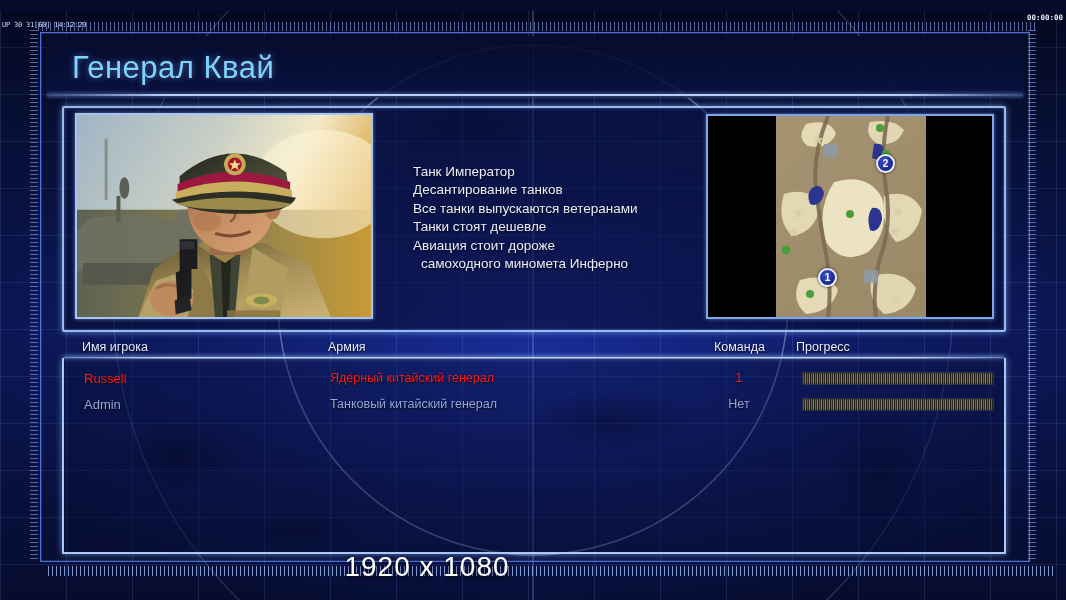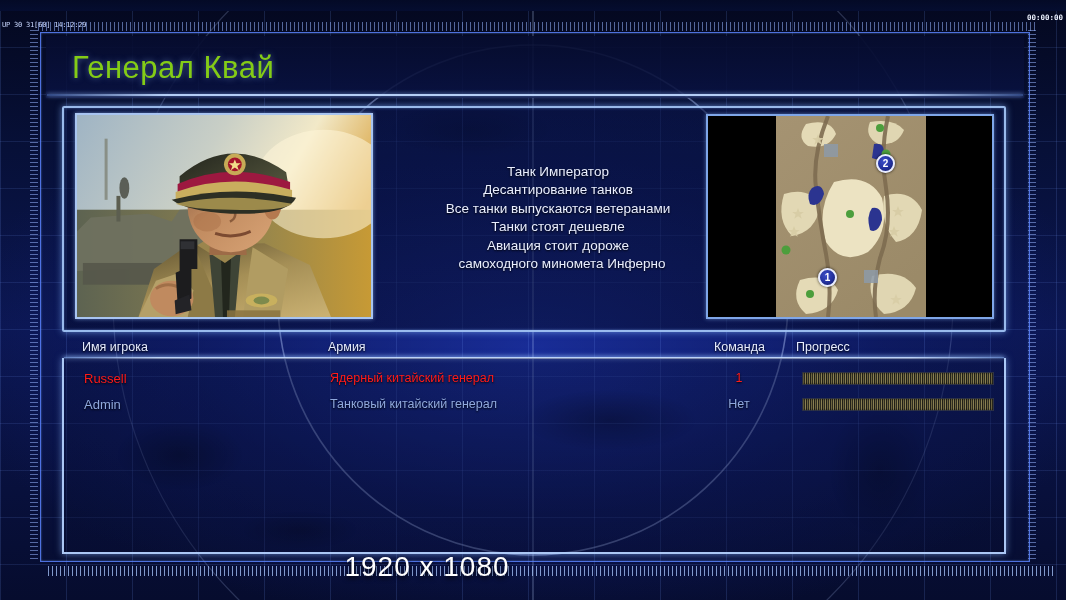--- a/index.html
+++ b/index.html
@@ -85,21 +85,21 @@
   #title-bar {
     position: absolute;
     left: 46px; top: 36px;
     width: 978px; height: 62px;
     background: linear-gradient(180deg, rgba(6,12,46,0.92) 0%, rgba(9,18,66,0.85) 100%);
   }
   #page-title {
     position: absolute;
     left: 72px; top: 50px;
     font-size: 31px;
-    color: #84cc16;
+    color: #7dd3fc;
     letter-spacing: 0.5px;
     text-shadow: 0 0 6px rgba(140,180,255,0.5);
     white-space: nowrap;
   }
   #title-underline {
     position: absolute;
     left: 47px; top: 94px;
     width: 976px; height: 2px;
     background: linear-gradient(90deg, rgba(120,170,255,0.35) 0%, rgba(190,215,255,0.95) 12%, rgba(190,215,255,0.95) 88%, rgba(120,170,255,0.35) 100%);
     box-shadow: 0 0 4px rgba(150,190,255,0.8);
@@ -133,21 +133,20 @@
     position: absolute;
     left: 413px; top: 163px;
     width: 290px;
   }
   #desc-block div {
     font-size: 13.5px;
     line-height: 18.4px;
     color: #e9eeff;
     white-space: nowrap;
     text-shadow: 0 1px 2px rgba(0,0,0,0.9);
-    text-align: center;
   }
   #desc-block div.indent { padding-left: 8px; }
 
   
   #map-frame {
     position: absolute;
     left: 706px; top: 114px;
     width: 288px; height: 205px;
     border: 2px solid #7fa6e8;
     background: #000000;

